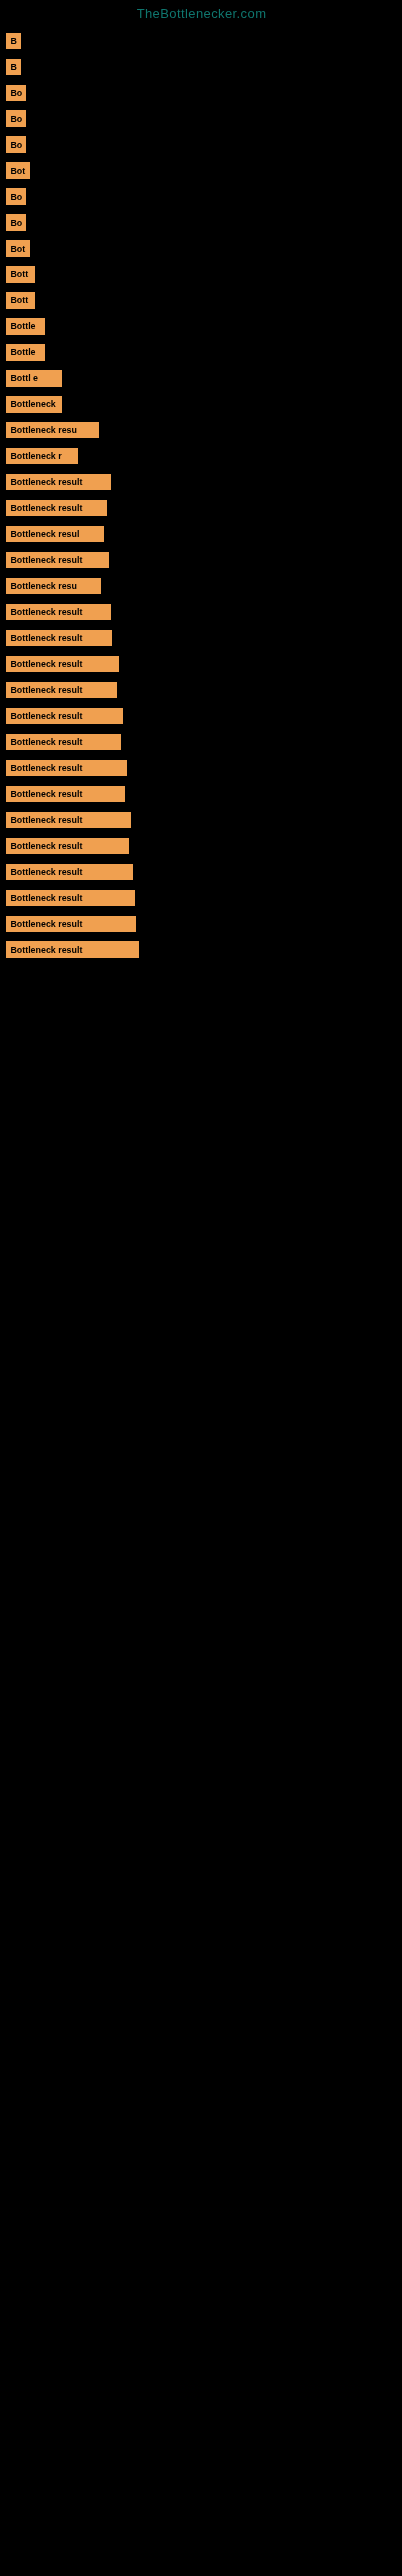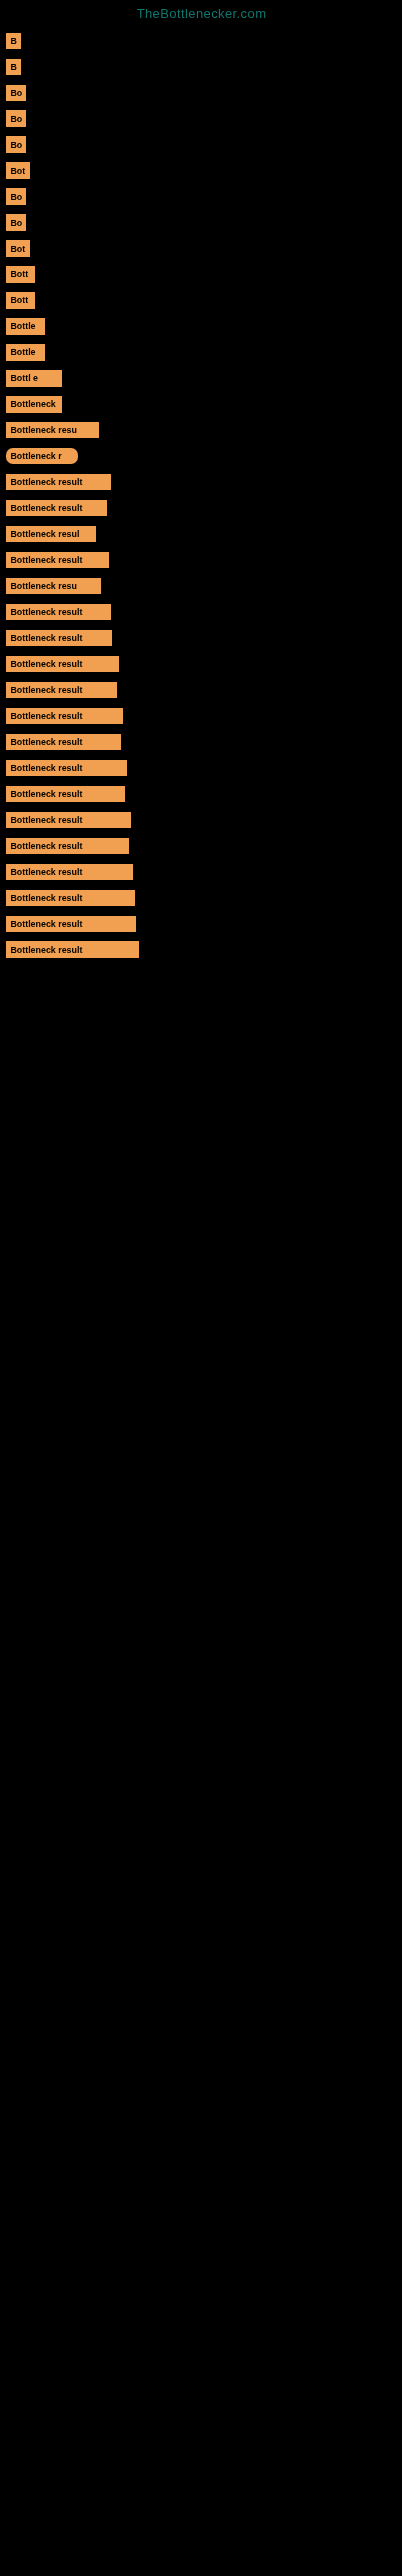--- a/index.html
+++ b/index.html
@@ -88,30 +88,30 @@
     <div class="bar-container">
       <span class="bar-label" style="width: 56px;">Bottl e</span>
     </div>
     <div class="bar-container">
       <span class="bar-label" style="width: 56px;">Bottleneck</span>
     </div>
     <div class="bar-container">
       <span class="bar-label" style="width: 93px;">Bottleneck resu</span>
     </div>
     <div class="bar-container">
-      <span class="bar-label" style="width: 72px; border-radius: 7px;">Bottleneck r</span>
+      <span class="bar-label" style="width: 72px;">Bottleneck r</span>
     </div>
     <div class="bar-container">
       <span class="bar-label" style="width: 105px;">Bottleneck result</span>
     </div>
     <div class="bar-container">
       <span class="bar-label" style="width: 101px;">Bottleneck result</span>
     </div>
     <div class="bar-container">
-      <span class="bar-label" style="width: 90px;">Bottleneck resul</span>
+      <span class="bar-label" style="width: 98px;">Bottleneck resul</span>
     </div>
     <div class="bar-container">
       <span class="bar-label" style="width: 103px;">Bottleneck result</span>
     </div>
     <div class="bar-container">
       <span class="bar-label" style="width: 95px;">Bottleneck resu</span>
     </div>
     <div class="bar-container">
       <span class="bar-label" style="width: 105px;">Bottleneck result</span>
     </div>

